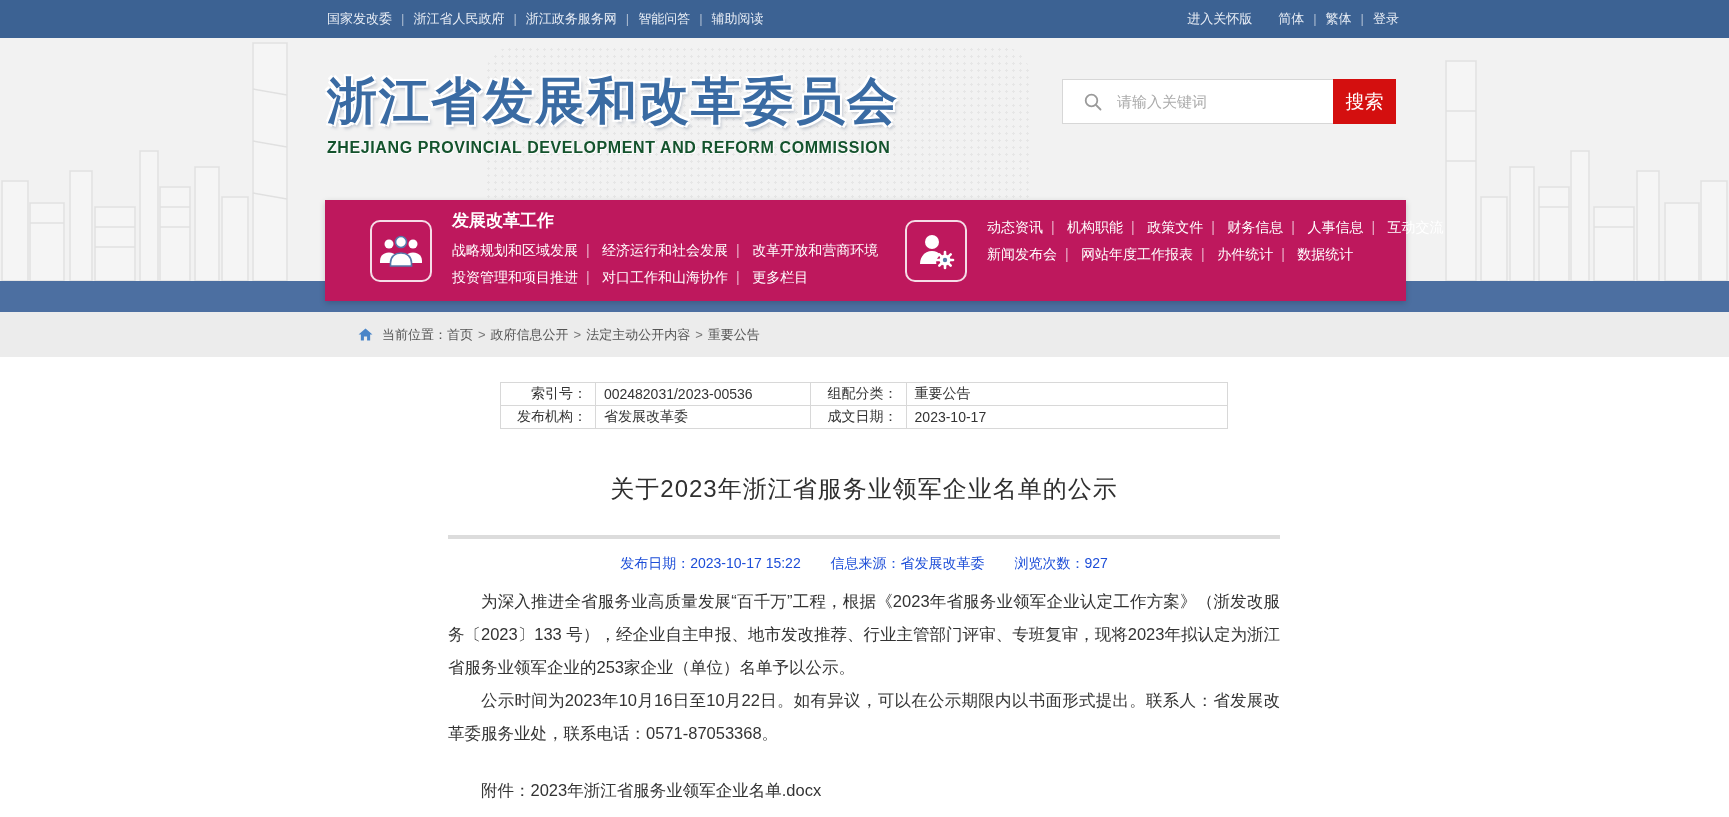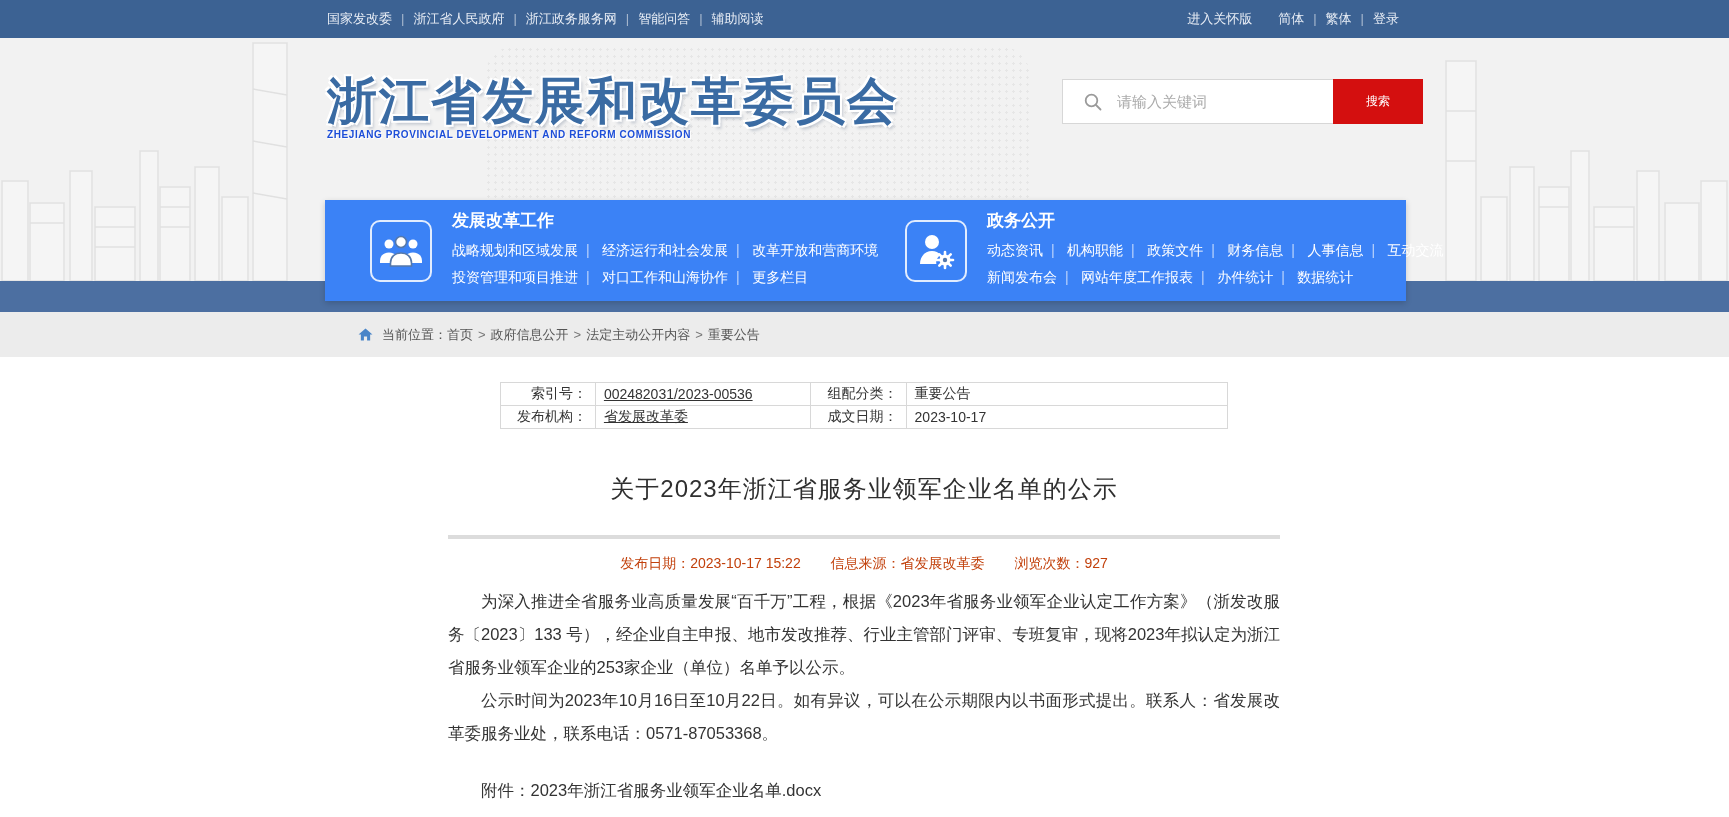--- a/index.html
+++ b/index.html
@@ -29,41 +29,41 @@
     background-image:radial-gradient(circle,#dededе 1.2px, transparent 1.3px);
     background-image:radial-gradient(circle,#dedede 1.2px, transparent 1.3px);
     background-size:7px 7px; opacity:.55; border-radius:30px;
   }
   .logo { position:absolute; left:327px; top:36px; z-index:1; cursor:pointer; }
   .logo-cn {
     font-size:50px; font-weight:bold; color:#3a6ba3; letter-spacing:2px; line-height:1.1;
     text-shadow:2px 2px 0 #fff,-2px -2px 0 #fff,2px -2px 0 #fff,-2px 2px 0 #fff,3px 4px 3px rgba(60,80,110,.25);
   }
   .logo-en {
-    font-size:10px; font-weight:bold; color:#1d4ed8; letter-spacing:.6px;
+    margin-top:10px; font-size:16px; font-weight:bold; color:#14532d; letter-spacing:.6px;
     text-shadow:1px 1px 0 #fff;
   }
   .searchwrap { position:absolute; left:1062px; top:41px; display:flex; z-index:1;align-items:center; }
   .searchbox {
     width:271px; height:45px; background:#fff; border:1px solid #d7d7d7; border-right:none;
     display:flex; align-items:center; padding-left:20px;
   }
   .searchbox input {
     border:none; outline:none; font-size:15px; color:#333; width:200px; margin-left:12px;
     font-family:"Liberation Sans", sans-serif; background:transparent;
   }
   .searchbox input::placeholder { color:#aaa; }
   .searchbtn {
-    width:90px; height:45px; background:#d40f0f; color:#fff; font-size:12px;
+    width:63px; height:45px; background:#d40f0f; color:#fff; font-size:19px;
     border:none; cursor:pointer; font-family:"Liberation Sans", sans-serif;
   }
   
   .navband {
     position:absolute; left:325px; top:162px; width:1081px; height:101px;
-    background:#3b82f6; z-index:2; box-shadow:0 2px 6px rgba(0,0,0,.18);
+    background:#be185d; z-index:2; box-shadow:0 2px 6px rgba(0,0,0,.18);
   }
   .nav-section { position:absolute; top:0; height:100%; display:flex; }
   .nav-section.s0 { left:45px; }
   .nav-section.s1 { left:580px; }
   .iconbox {
     width:62px; height:62px; margin-top:20px; border:2px solid rgba(255,255,255,.85);
     border-radius:10px; display:flex; align-items:center; justify-content:center; flex:none;
   }
   .nav-text { margin-left:20px; padding-top:9px; }
   .nav-title { font-size:17px; font-weight:bold; color:#fff; cursor:pointer; }
@@ -82,26 +82,26 @@
   .bc-items > span { cursor:pointer; }
   .bc-items > span:not(:last-child)::after { content:">"; margin:0 5px; color:#777; cursor:default; }
   
   .content { width:832px; margin-left:448px; padding-bottom:20px; }
   table.docinfo {
     width:728px; margin:25px auto 0; border-collapse:collapse; font-size:14px; color:#333;
     background:#fff;
   }
   table.docinfo td { border:1px solid #d8d8d8; height:23px; padding:0 8px; }
   td.lbl { width:95px; text-align:right; padding-right:6px; }
-  td.val1 { width:215px;text-decoration:underline; }
+  td.val1 { width:215px; }
   td.lbl2 { width:96px; text-align:right; padding-right:6px; }
   td.val2 { width:322px; }
   .art-title { margin-top:44px; text-align:center; font-size:24px; color:#2f2f2f; letter-spacing:1px; }
   .divider { margin-top:30px; height:4px; background:#dcdcdc; }
-  .art-meta { margin-top:16px; text-align:center; font-size:14px; color:#c2410c; }
+  .art-meta { margin-top:16px; text-align:center; font-size:14px; color:#1d4ed8; }
   .art-meta .grp { margin:0 13px; }
   .body-text { margin-top:12px; }
   .body-text p {
     margin:0; font-size:16.5px; line-height:33px; text-indent:2em;
     text-align:justify; color:#333;
   }
   .attachment { margin-top:30px; font-size:16.5px; text-indent:2em; color:#333; }
   .attachment .file { cursor:pointer; }
 </style>
 </head>
@@ -224,21 +224,20 @@
             <line x1="24.5" y1="29" x2="21" y2="29"></line>
             <line x1="25.8" y1="25.8" x2="23.3" y2="23.3"></line>
             <line x1="29" y1="24.5" x2="29" y2="21"></line>
             <line x1="32.2" y1="25.8" x2="34.7" y2="23.3"></line>
           </g>
           <circle cx="29" cy="29" r="5.5" fill="#fff"></circle>
           <circle cx="29" cy="29" r="2.2" fill="#5578aa"></circle>
         </svg>
       </div>
       <div class="nav-text">
-        <div class="nav-title">政务公开</div>
         <div class="nav-row">
           <span>动态资讯</span>
           <span>机构职能</span>
           <span>政策文件</span>
           <span>财务信息</span>
           <span>人事信息</span>
           <span>互动交流</span>
         </div>
         <div class="nav-row">
           <span>新闻发布会</span>

